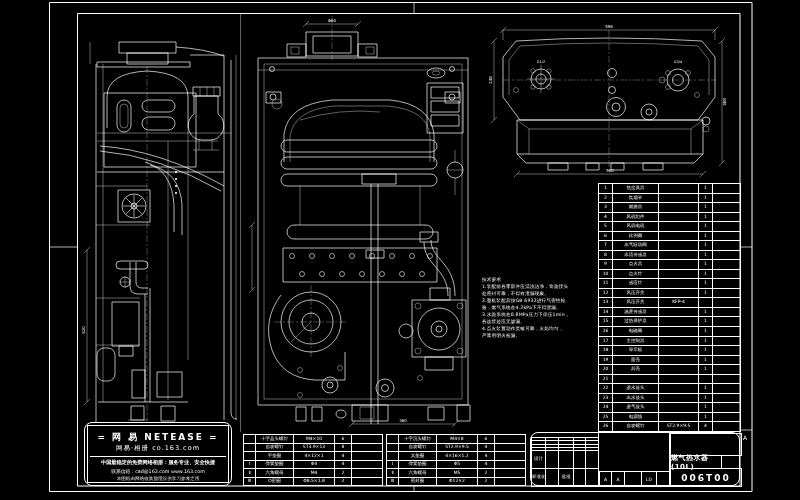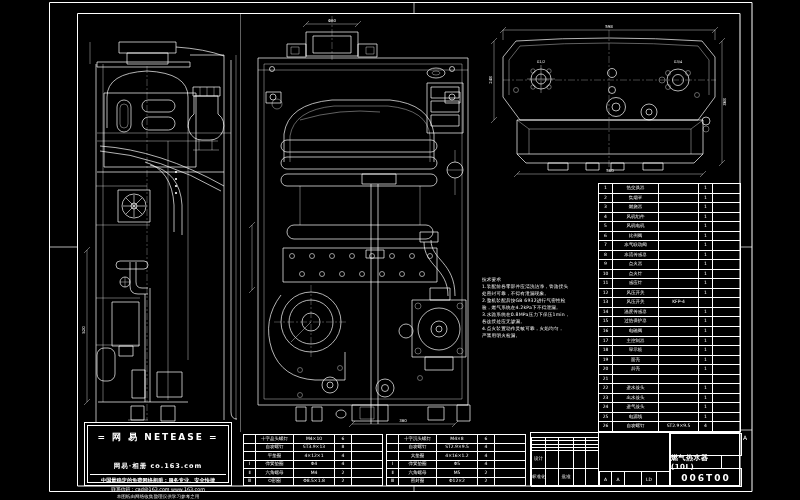--- a/index.html
+++ b/index.html
@@ -5,32 +5,32 @@
   html,body{margin:0;padding:0;background:#111;}
   #sheet{position:relative;width:800px;height:500px;background:#000;overflow:hidden;
          font-family:"DejaVu Sans",sans-serif;color:#fff;}
   svg{position:absolute;left:0;top:0;}
   svg *{stroke:#fff;fill:none;stroke-width:.7;vector-effect:non-scaling-stroke;}
   svg .frame{stroke-width:1;}
   svg .thin{stroke-width:.45;opacity:.85;}
   svg .cl{stroke-width:.45;stroke-dasharray:7 2 2 2;opacity:.6;}
   svg text{fill:#fff;stroke:none;font-family:"DejaVu Sans",sans-serif;}
   svg .dot{fill:#fff;stroke:none;}
-  .ov{position:absolute;box-sizing:border-box;}
+  .ov{position:absolute;box-sizing:border-box;border-radius:8px;}
   table.cad{border-collapse:collapse;table-layout:fixed;position:absolute;}
   table.cad td{border:1px solid #fff;padding:0;margin:0;text-align:center;
     font-size:4.5px;line-height:1;color:#fff;overflow:hidden;white-space:nowrap;}
   #notes{font-size:4.6px;line-height:7px;letter-spacing:.2px;}
   #notes div{white-space:nowrap;}
   
   #wm{border:1.5px solid #fff;background:#000;}
   #wm .in{position:absolute;left:2px;top:2px;right:2px;bottom:2px;border:1px solid #fff;
           text-align:center;}
   #wm .l1{font-size:9px;font-weight:bold;letter-spacing:2px;margin-top:5px;}
-  #wm .l2{font-size:6.5px;font-weight:bold;margin-top:18px;letter-spacing:1px;}
+  #wm .l2{font-size:6.5px;font-weight:normal;margin-top:0;letter-spacing:1px;}
   #wm .dv{border-top:1px solid #fff;margin:3px 2px 2px 2px;}
   #wm .l3{font-size:5.2px;font-weight:bold;}
   #wm .l4{font-size:4.8px;margin-top:2px;}
   #wm .l5{font-size:4.6px;margin-top:2px;opacity:.9;}
   
   #tb{border:1px solid #fff;}
   #tb .seg{position:absolute;box-sizing:border-box;border-left:1px solid #fff;}
   #tb .cell{position:absolute;box-sizing:border-box;border:1px solid #fff;
             display:flex;align-items:center;justify-content:center;}
   #tb-title{font-size:7px;font-weight:bold;letter-spacing:.5px;}

